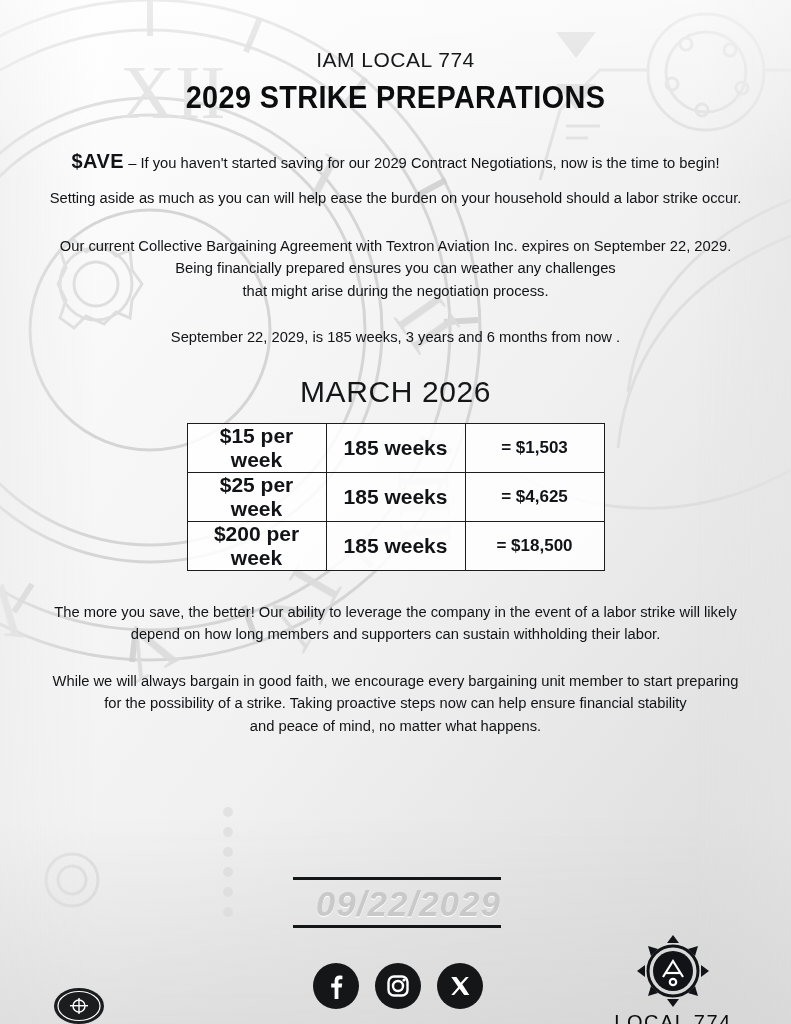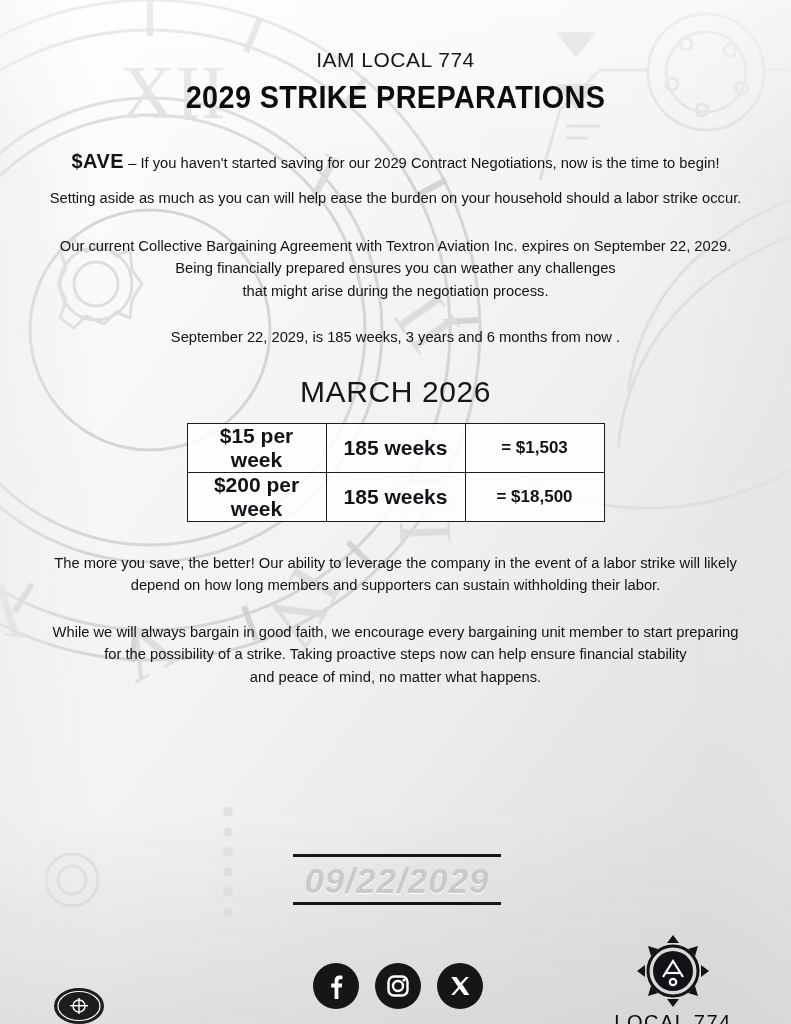--- a/index.html
+++ b/index.html
@@ -121,23 +121,23 @@
   table.savings td.c3 { width: 118px; font-weight: bold; font-size: 17px; }
 
   
   .p5 { margin-top: 30px; }
   .p6 { margin-top: 24px; }
 
   
   .date-block {
     position: absolute;
     left: 293px;
-    top: 806px;
+    top: 829px;
     width: 208px;
-    text-align: center;
+    text-align: right;
   }
   .date-rule {
     height: 3px;
     background: #141618;
     width: 208px;
   }
   .date-rule.bottom { margin-top: 2px; }
   .date-text {
     font-size: 35px;
     font-weight: bold;
@@ -322,20 +322,25 @@
 
     <div class="month">MARCH 2026</div>
 
     <div class="table-wrap">
       <table class="savings">
         <tbody>
           <tr>
             <td class="c1">$15 per week</td>
             <td class="c2">185 weeks</td>
             <td class="c3">= $1,503</td>
+          </tr>
+          <tr>
+            <td class="c1">$25 per week</td>
+            <td class="c2">185 weeks</td>
+            <td class="c3">= $4,625</td>
           </tr>
           <tr>
             <td class="c1">$200 per week</td>
             <td class="c2">185 weeks</td>
             <td class="c3">= $18,500</td>
           </tr>
         </tbody>
       </table>
     </div>
 

